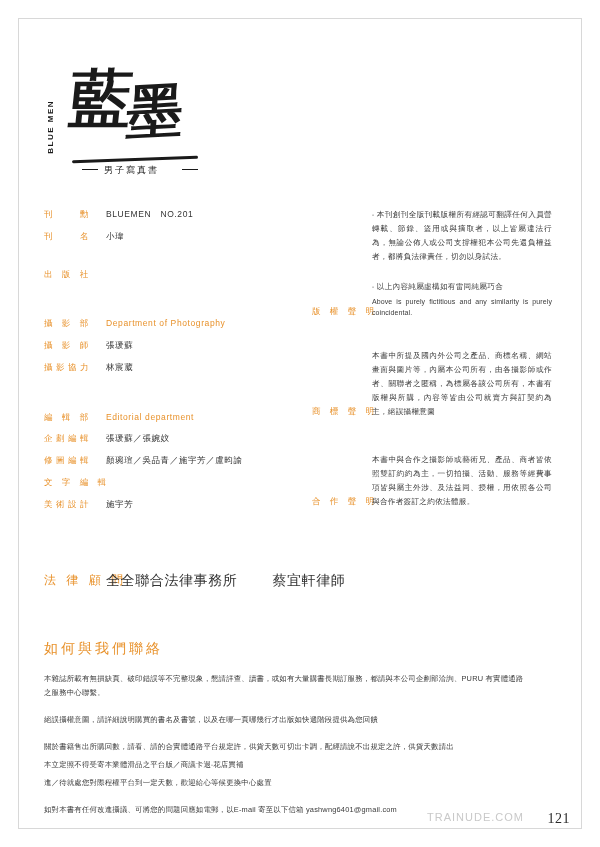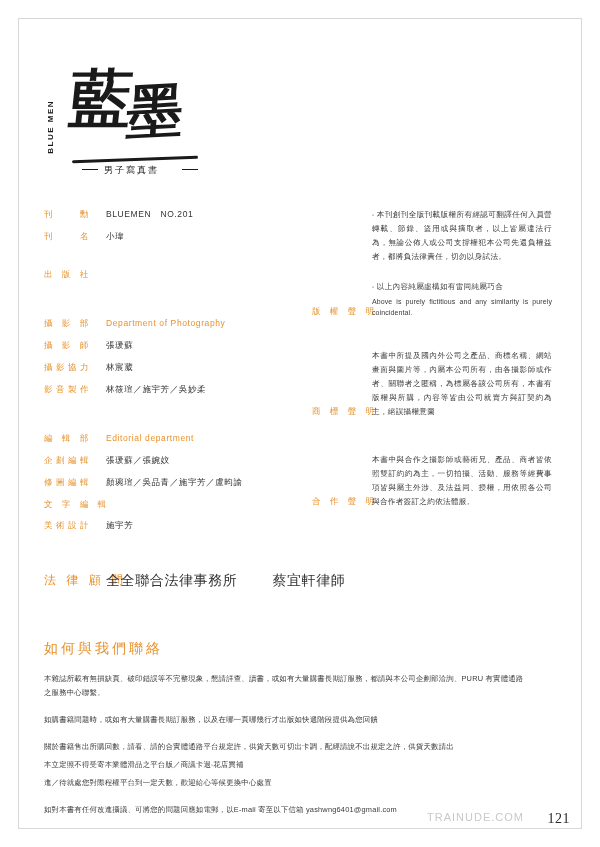--- a/index.html
+++ b/index.html
@@ -274,24 +274,20 @@
       <div class="val orange">Department of Photography</div>
     </div>
     <div class="row">
       <div class="lbl">攝 影 師</div>
       <div class="val">張瑗蘇</div>
     </div>
     <div class="row">
       <div class="lbl">攝影協力</div>
       <div class="val">林宸葳</div>
     </div>
-    <div class="row">
-      <div class="lbl">影音製作</div>
-      <div class="val">林筱瑄／施宇芳／吳妙柔</div>
-    </div>
 
     <div class="group-gap lg"></div>
 
     <div class="row">
       <div class="lbl">編 輯 部</div>
       <div class="val orange">Editorial department</div>
     </div>
     <div class="row">
       <div class="lbl">企劃編輯</div>
       <div class="val">張瑗蘇／張婉妏</div>
@@ -337,21 +333,21 @@
     <div class="val">
       <span>全全聯合法律事務所</span>
       <span class="gap"></span>
       <span>蔡宜軒律師</span>
     </div>
   </div>
 
   <div class="contact">
     <div class="contact-title">如何與我們聯絡</div>
     <p>本雜誌所載有無損缺頁、破印錯誤等不完整現象，懇請詳查、讀書，或如有大量購書長期訂服務，都請與本公司企劃部洽詢、PURU 有實體通路之服務中心聯繫。</p>
-    <p>如購書籍問題時，或如有大量購書長期訂服務，以及在哪一頁哪幾行才出版如快遞階段提供為您回饋</p>
+    <p>絕誤攝權意圖，請詳細說明購買的書名及書號，以及在哪一頁哪幾行才出版如快遞階段提供為您回饋</p>
     <p class="tight">關於書籍售出所購回數，請看、請的合實體通路平台規定許，供貨天數可切出卡調，配經請說不出規定之許，供貨天數請出</p>
     <p class="tight">本立定照不得受寄本業體滑品之平台版／商議卡退‧花店買補</p>
     <p>進／待就處您對際程權平台到一定天數，歡迎給心等候更換中心處置</p>
     <p>如對本書有任何改進攝議、可將您的問題回應如電郵，以E-mail 寄至以下信箱 yashwng6401@gmail.com</p>
   </div>
 
   <div class="watermark">TRAINUDE.COM</div>
   <div class="page-number">121</div>
 </div>
 

